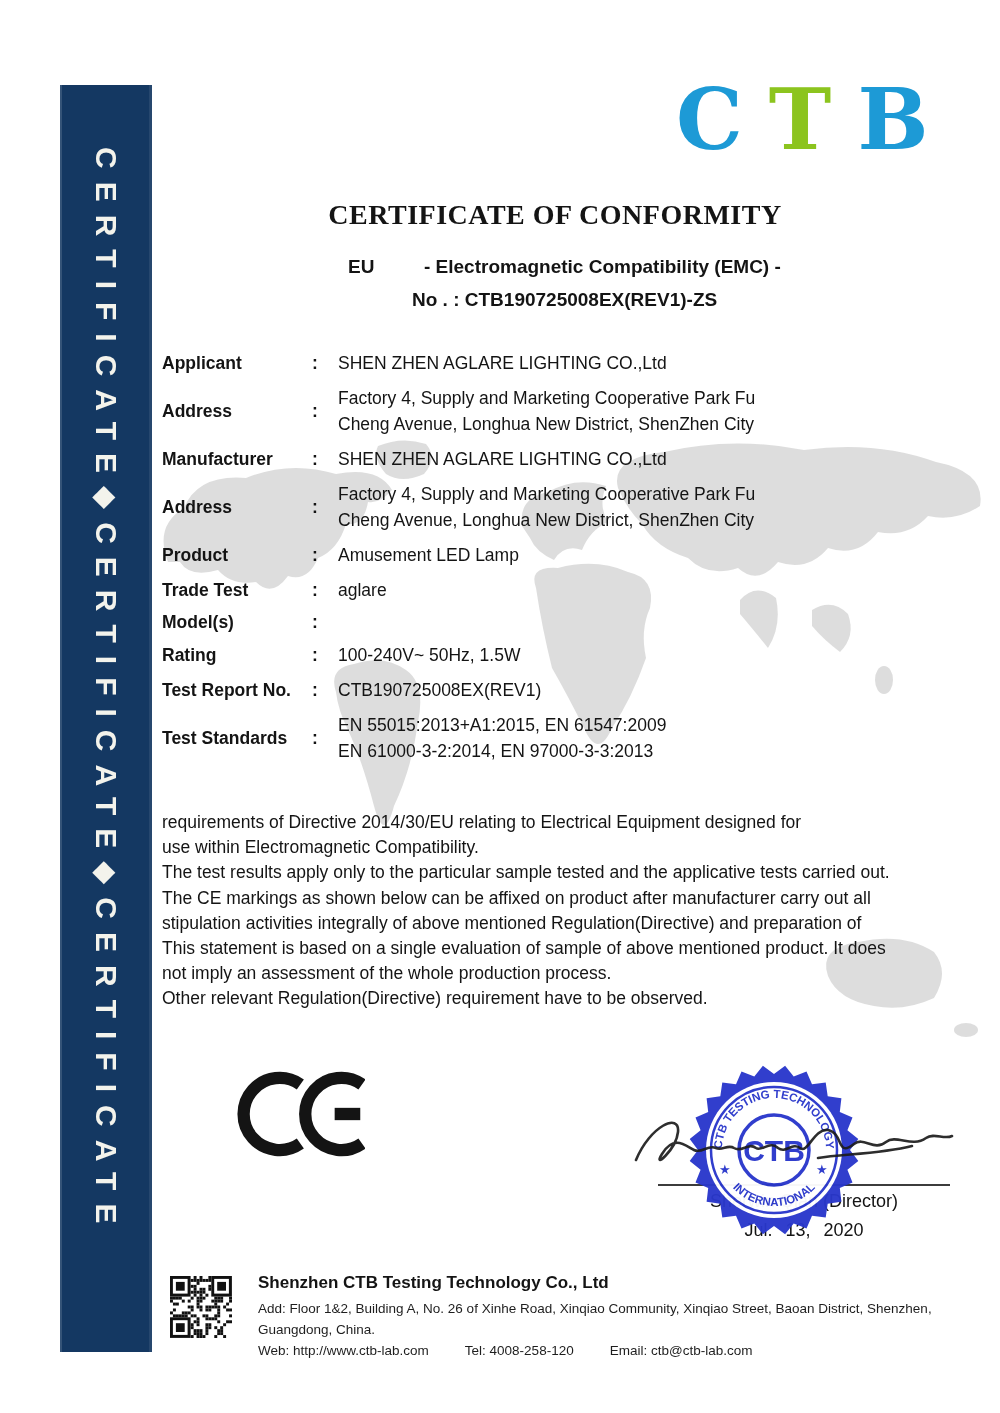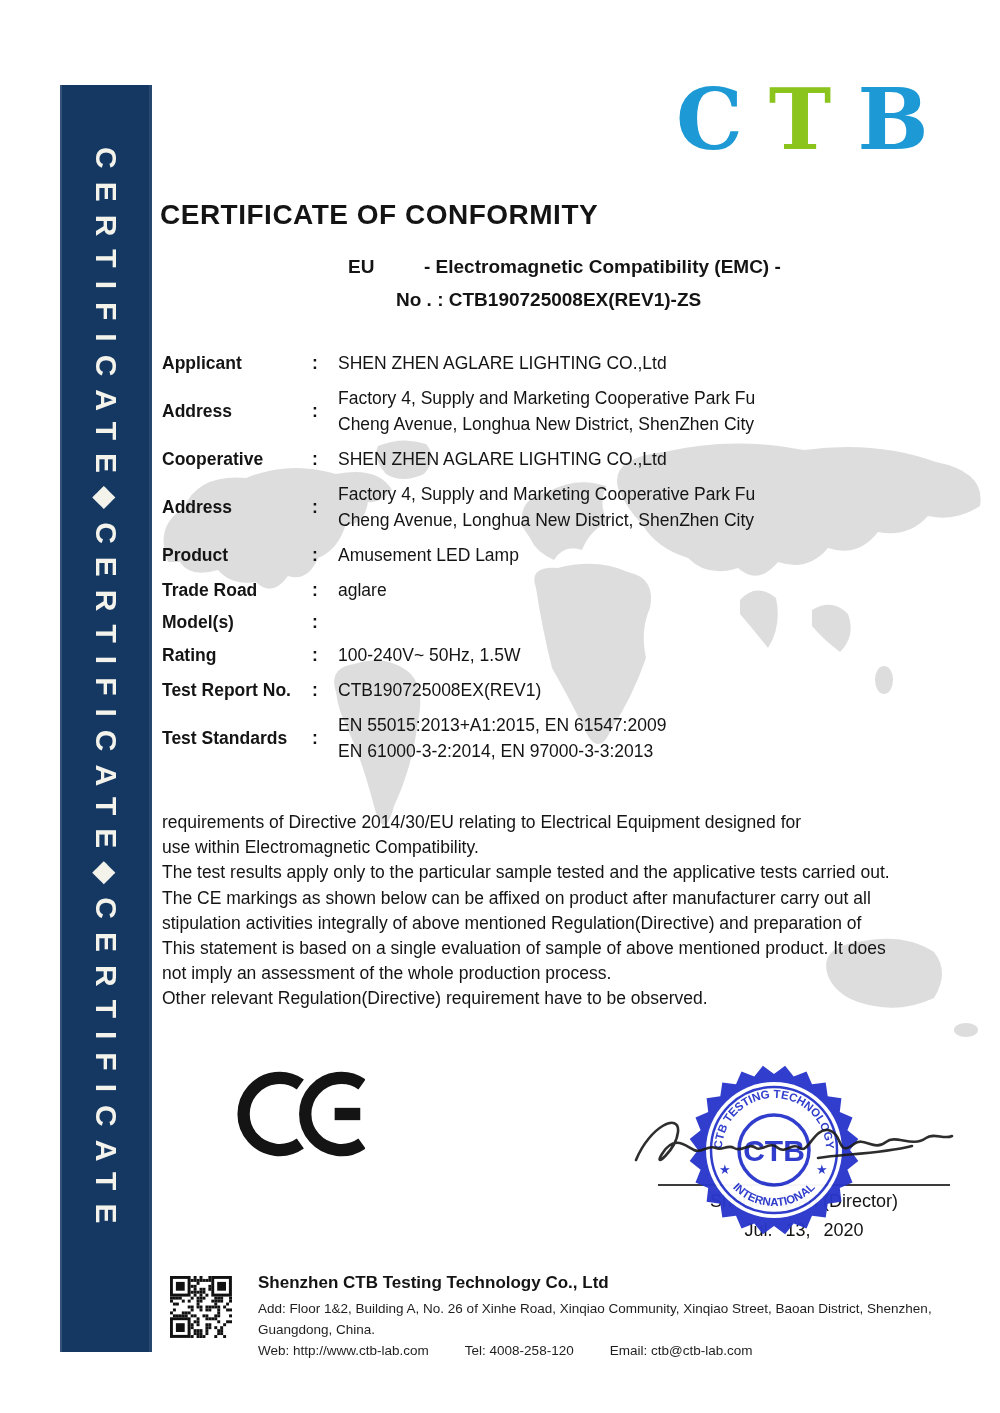--- a/index.html
+++ b/index.html
@@ -26,26 +26,26 @@
   
   .logo {
     position:absolute; top:76px; left:676px; z-index:1;
     font-family:"DejaVu Serif", serif; font-weight:bold;
     font-size:84px; line-height:1.05; letter-spacing:26px; white-space:nowrap;
   }
   .logo .lc-blue { color:#1D9AD6; }
   .logo .lc-green { color:#8CC41E; }
   
   .title {
-    position:absolute; top:199px; left:160px; width:790px; text-align:left;
-    font-size:28px; font-weight:bold; letter-spacing:.5px; z-index:1;
+    position:absolute; top:199px; left:160px; width:790px; text-align:center;
+    font-size:28px; font-weight:bold; letter-spacing:.5px; z-index:1;font-family:Liberation Serif, serif;
   }
   .eu-label   { position:absolute; top:256px; left:348px; font-size:19px; font-weight:bold; z-index:1; }
   .scope-line { position:absolute; top:256px; left:424px; font-size:19px; font-weight:bold; z-index:1; }
-  .cert-no    { position:absolute; top:289px; left:396px; font-size:19px; font-weight:bold; z-index:1; }
+  .cert-no    { position:absolute; top:289px; left:412px; font-size:19px; font-weight:bold; z-index:1; }
   
   .fields { position:absolute; left:162px; top:338px; width:795px; z-index:1;margin-top:12px; }
   .frow { display:grid; grid-template-columns:150px 26px 1fr; margin-bottom:9px; align-items:center; }
   .flabel { font-weight:bold; font-size:17.5px; }
   .fcolon { font-weight:bold; font-size:17.5px; }
   .fvalue { font-size:17.5px; line-height:26px; }
   
   .bodytext { position:absolute; left:162px; top:810px; width:815px; z-index:1; }
   .bline { font-size:17.5px; line-height:25.2px; white-space:nowrap; }
   
@@ -106,21 +106,21 @@
     </div>
     <div class="frow">
       <div class="flabel">Address</div>
       <div class="fcolon">:</div>
       <div class="fvalue">
         <div>Factory 4, Supply and Marketing Cooperative Park Fu</div>
         <div>Cheng Avenue, Longhua New District, ShenZhen City</div>
       </div>
     </div>
     <div class="frow">
-      <div class="flabel">Cooperative</div>
+      <div class="flabel">Manufacturer</div>
       <div class="fcolon">:</div>
       <div class="fvalue">
           <div>SHEN ZHEN AGLARE LIGHTING CO.,Ltd</div>
         </div>
     </div>
     <div class="frow">
       <div class="flabel">Address</div>
       <div class="fcolon">:</div>
       <div class="fvalue">
         <div>Factory 4, Supply and Marketing Cooperative Park Fu</div>
@@ -128,21 +128,21 @@
       </div>
     </div>
     <div class="frow">
       <div class="flabel">Product</div>
       <div class="fcolon">:</div>
       <div class="fvalue">
           <div>Amusement LED Lamp</div>
         </div>
     </div>
     <div class="frow">
-      <div class="flabel">Trade Road</div>
+      <div class="flabel">Trade Test</div>
       <div class="fcolon">:</div>
       <div class="fvalue">
           <div>aglare</div>
         </div>
     </div>
     <div class="frow">
       <div class="flabel">Model(s)</div>
       <div class="fcolon">:</div>
     </div>
     <div class="frow">

